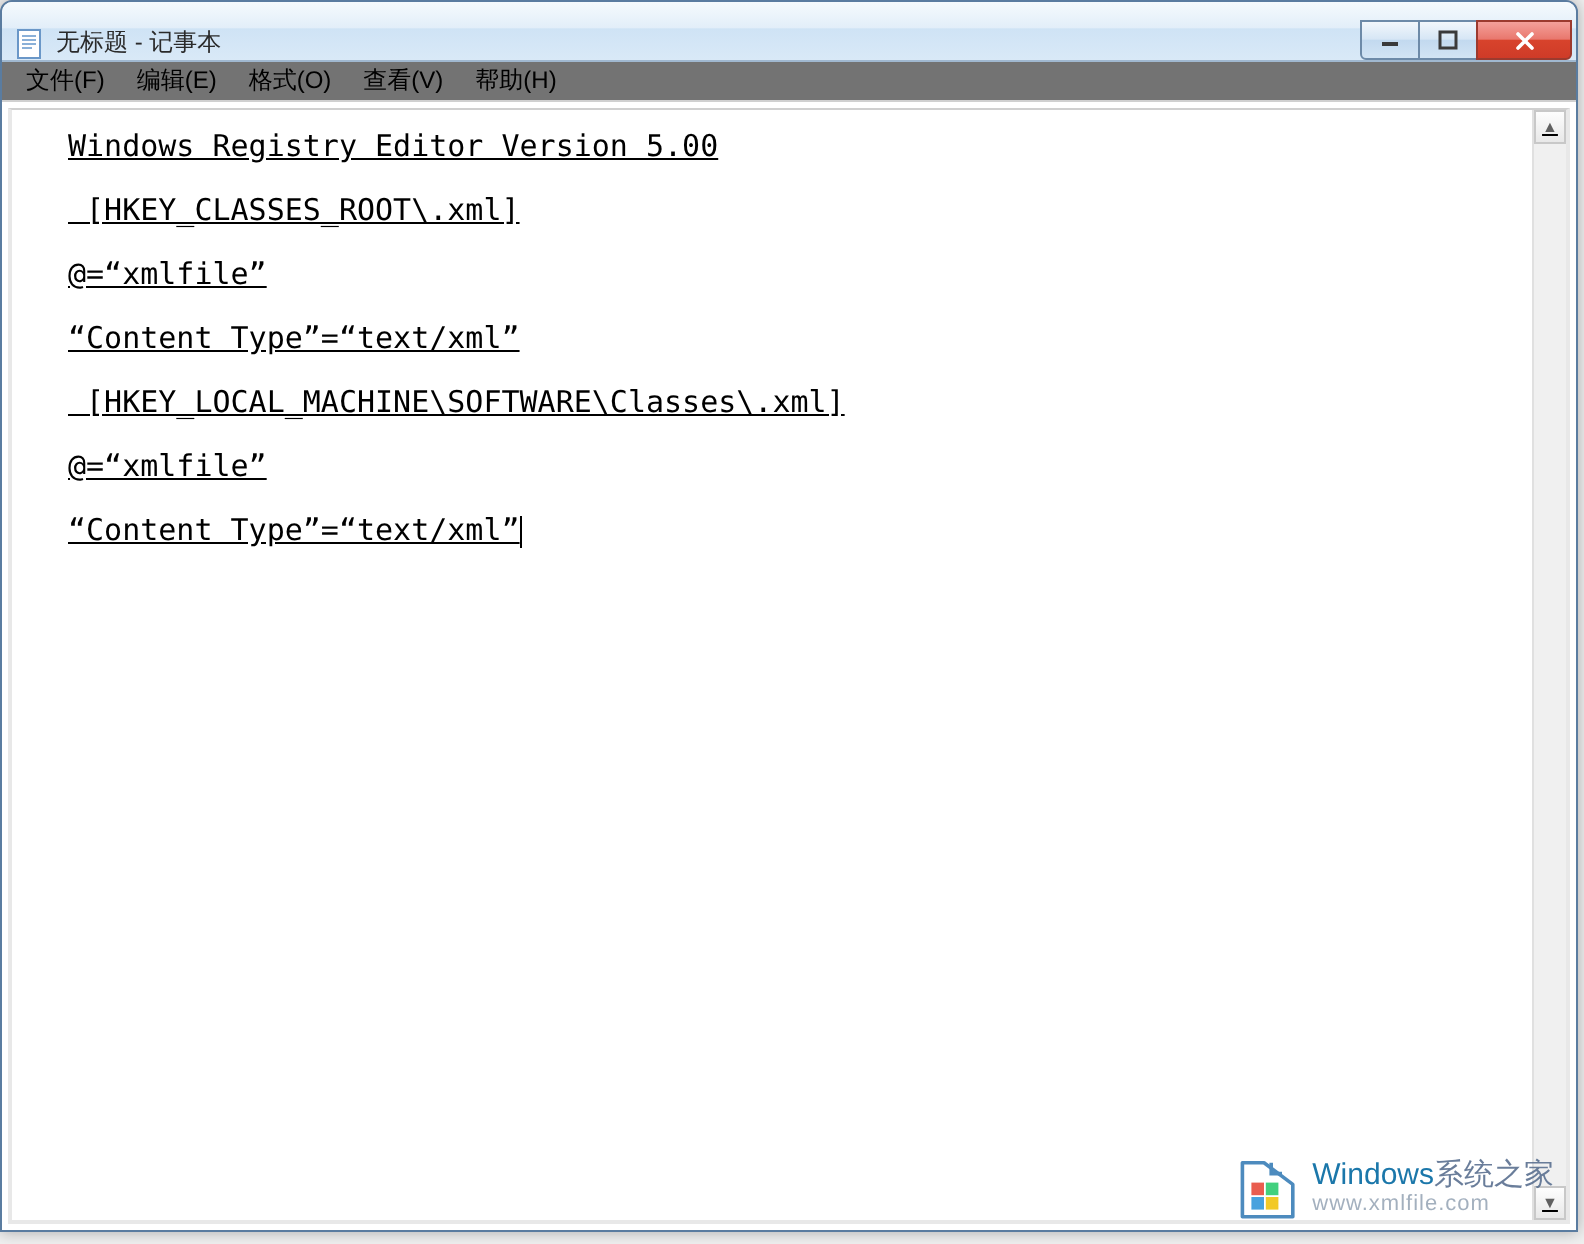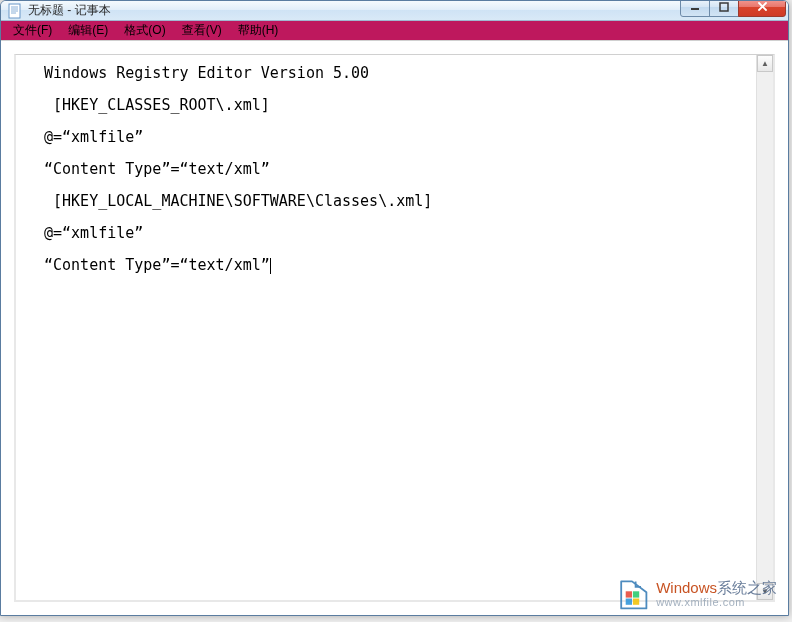--- a/index.html
+++ b/index.html
@@ -16,24 +16,24 @@
       height: 616px;
       background: #fff;
       border: 1px solid #5a7ca0;
       border-radius: 6px 6px 0 0;
       box-shadow: 0 0 8px rgba(0,0,0,0.3);
       display: flex;
       flex-direction: column;
       overflow: hidden;
     }
     .titlebar {
-      height: 20px;
+      height: 30px;
       background: linear-gradient(to bottom, #f5fafd 0%, #e2eef9 45%, #cfe3f5 46%, #d9e9f7 100%);
       display: flex;
-      align-items: center;
+      align-items: flex-end;
       padding: 0 0 0 6px;
       border-bottom: 1px solid #a0b8d0;
       position: relative;
     }
     .app-icon {
       width: 16px;
       height: 16px;
       margin-right: 5px;
       display: flex;
       align-items: center;
@@ -66,40 +66,41 @@
     .ctrl-btn.close {
       width: 48px;
       background: linear-gradient(to bottom, #f4a09a 0%, #e9776d 48%, #d8432c 50%, #cf3b28 100%);
       border-color: #9c3a2e;
       border-radius: 0 0 3px 0;
     }
     .ctrl-btn svg { width: 12px; height: 10px; }
     .ctrl-btn.close svg { width: 13px; height: 11px; }
     .menubar {
       height: 20px;
-      background: #be185d;
+      background: #737373;
       border-bottom: 1px solid #d0d0d0;
       display: flex;
       align-items: center;
       padding: 0 4px;
       font-size: 12px;
     }
     .menu-item {
       padding: 1px 8px;
       cursor: default;
       color: #000;
     }
     .content-area {
       flex: 1;
       display: flex;
       background: #fff;
       border: 2px solid #e8e8e8;
       border-top: 1px solid #d0d0d0;
-      margin: 13px;
+      margin: 3px;
       position: relative;
+      text-decoration: underline;
     }
     .text-content {
       flex: 1;
       padding: 2px 4px 2px 28px;
       font-family: "SimSun", "NSimSun", monospace;
       font-size: 15px;
       line-height: 32px;
       color: #000;
       white-space: pre;
       overflow: hidden;
@@ -139,21 +140,21 @@
       gap: 6px;
       opacity: 0.9;
       pointer-events: none;
     }
     .wm-logo {
       width: 36px;
       height: 36px;
     }
     .wm-text { display: flex; flex-direction: column; line-height: 1.1; }
     .wm-line1 { font-size: 15px; color: #5a7090; font-weight: 500; }
-    .wm-line1 .brand { color: #c2410c; }
+    .wm-line1 .brand { color: #0369a1; }
     .wm-line2 { font-size: 11px; color: #9aa8b8; letter-spacing: 0.5px; }
   </style>
 </head>
 <body>
 
 <div class="window">
   <div class="titlebar">
     <span class="app-icon">
       <svg viewBox="0 0 16 16">
         <rect x="2" y="1" width="11" height="14" fill="#fff" stroke="#6a97c8" stroke-width="1"></rect>

